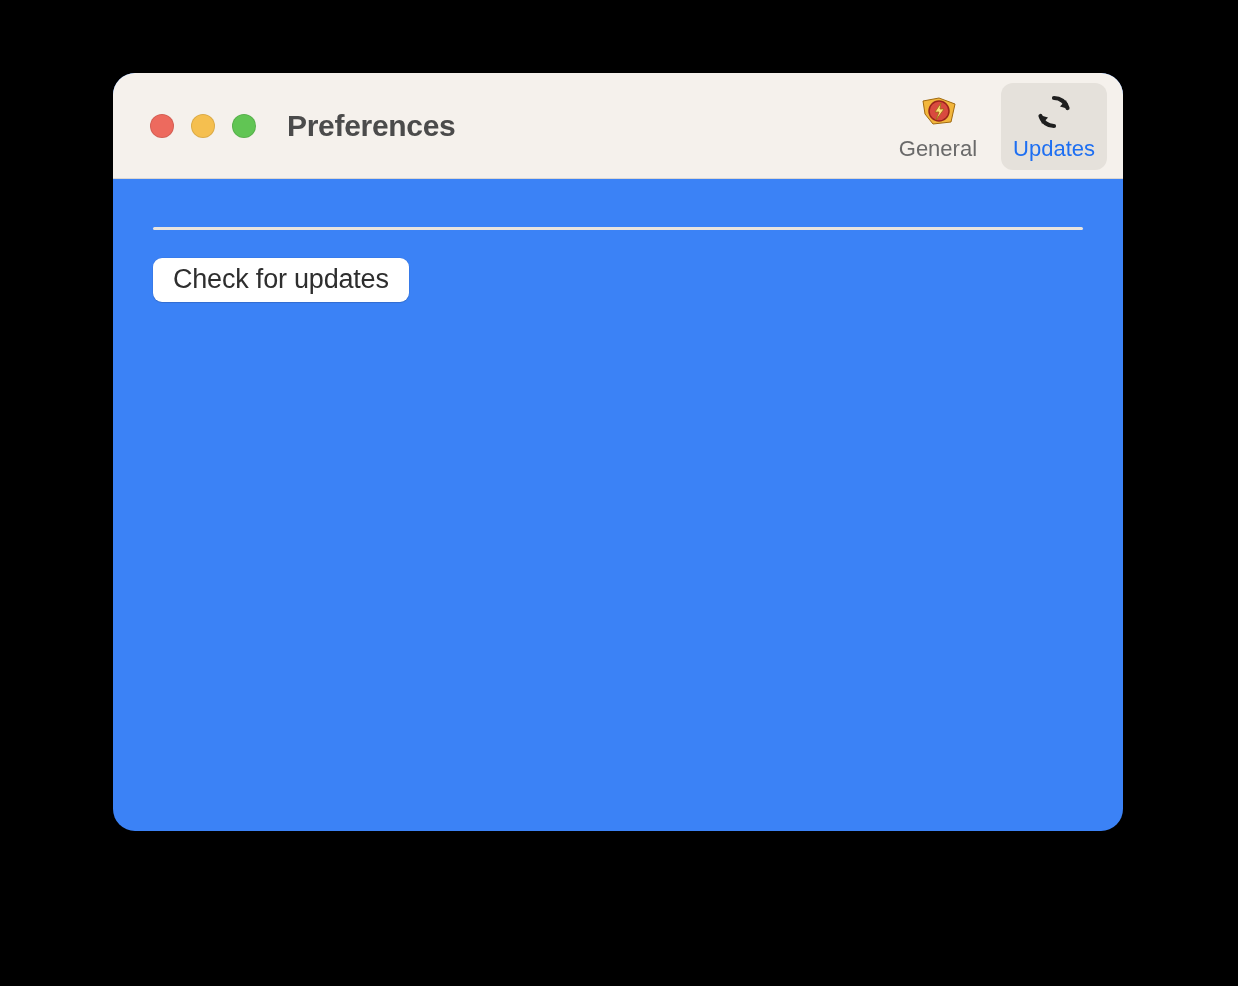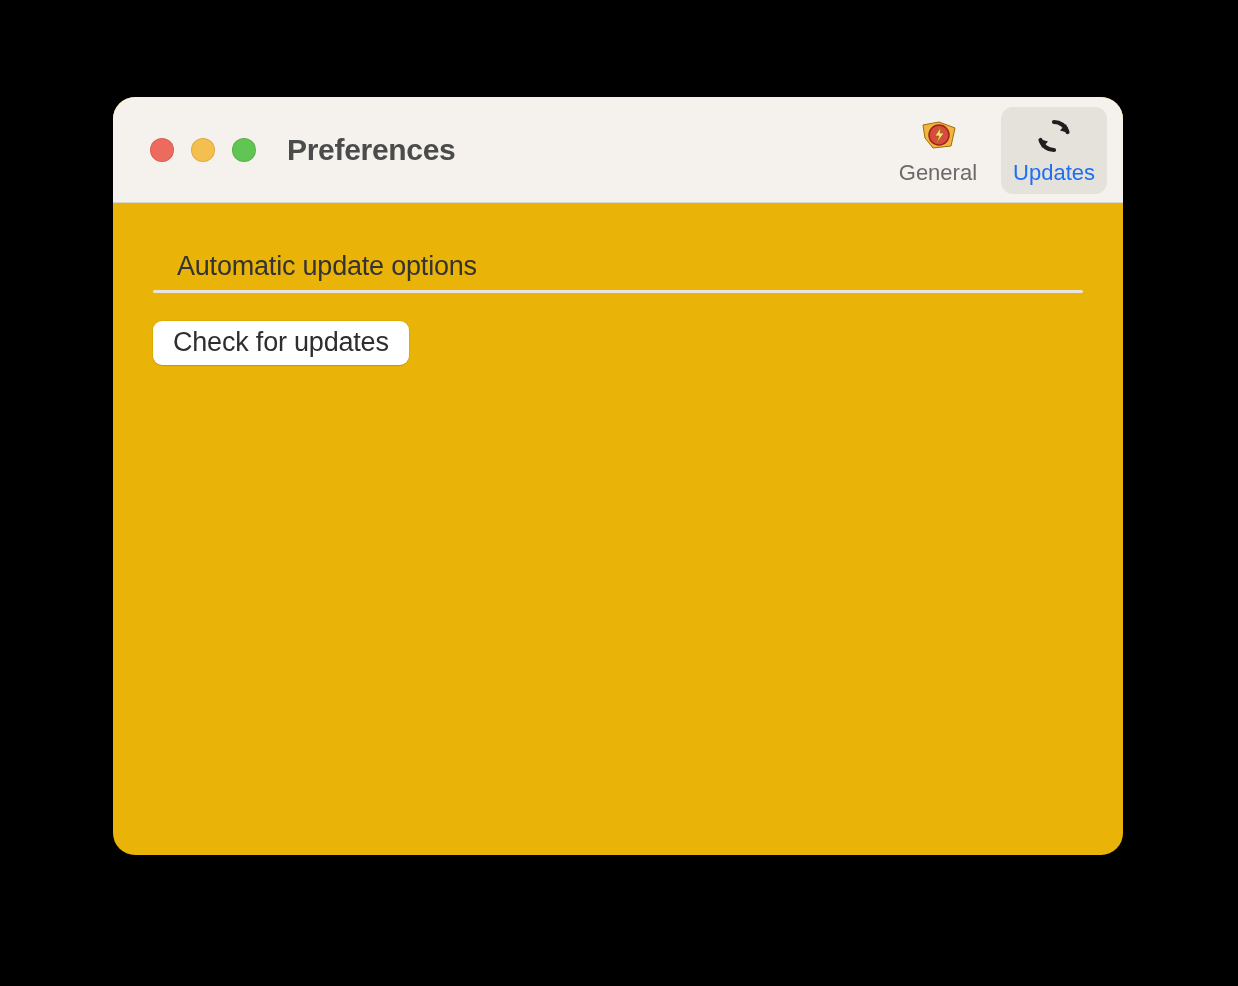--- a/index.html
+++ b/index.html
@@ -15,25 +15,24 @@
       font-family: -apple-system, BlinkMacSystemFont, "Segoe UI", "Helvetica Neue", Arial, sans-serif;
       position: relative;
     }
     
     .window {
       position: absolute;
       left: 113px;
       top: 73px;
       width: 1010px;
       height: 758px;
-      background: #eab308;
+      background: #3b82f6;
       border-radius: 22px;
       overflow: hidden;
       box-shadow: 0 10px 40px rgba(0,0,0,0.3);
-      margin-top: 24px;
     }
     
     .titlebar {
       height: 106px;
       background: #f5f1ec;
       border-bottom: 1px solid #dcd7d1;
       display: flex;
       align-items: center;
       position: relative;
       padding: 0 18px;
@@ -208,18 +207,17 @@
           </svg>
         </div>
         <div class="tab-label">Updates</div>
       </div>
 
     </div>
 
   </div>
 
   <div class="content">
-    <div class="section-title">Automatic update options</div>
     <div class="divider"></div>
     <button class="check-button">Check for updates</button>
   </div>
 
 </div>
 
 </body></html>

